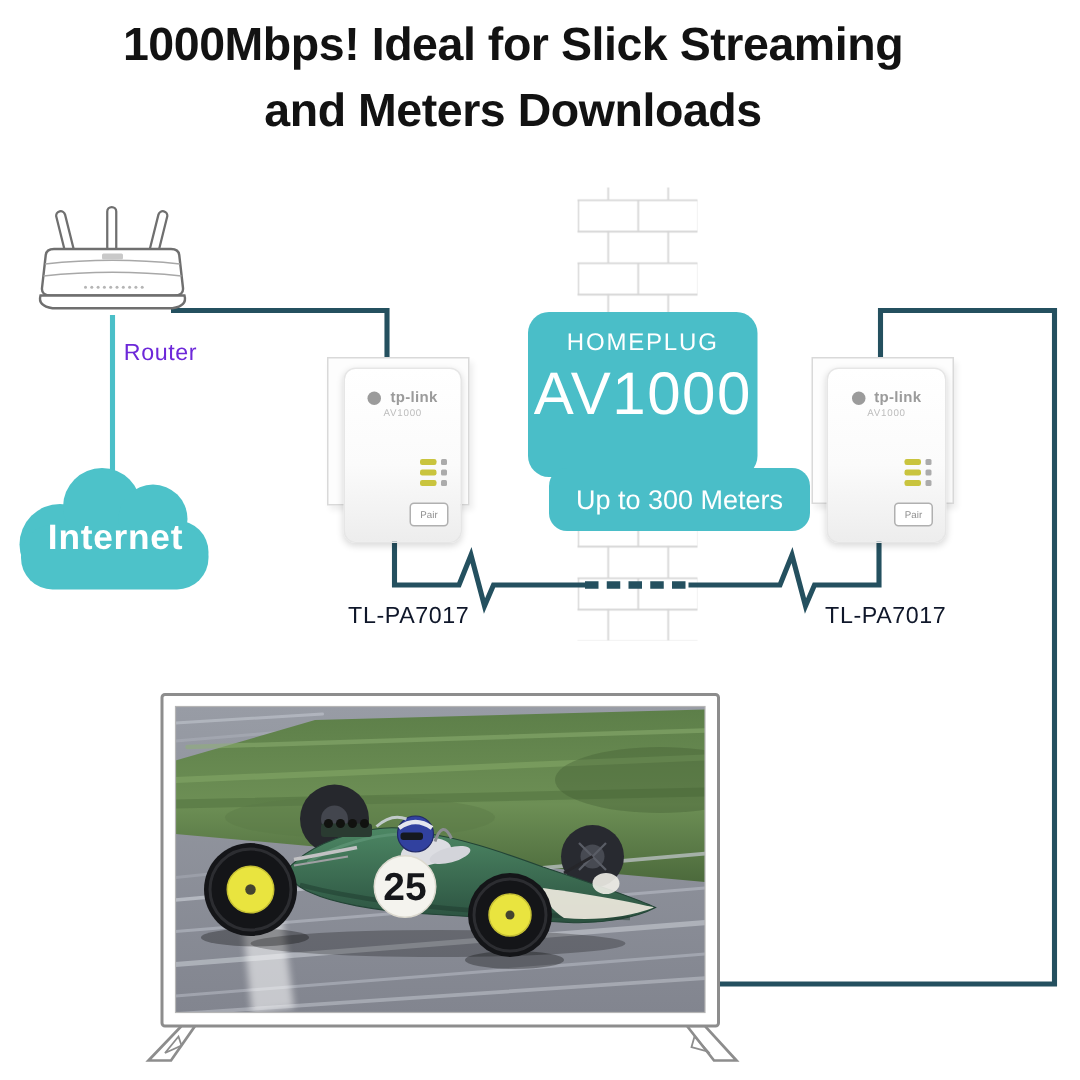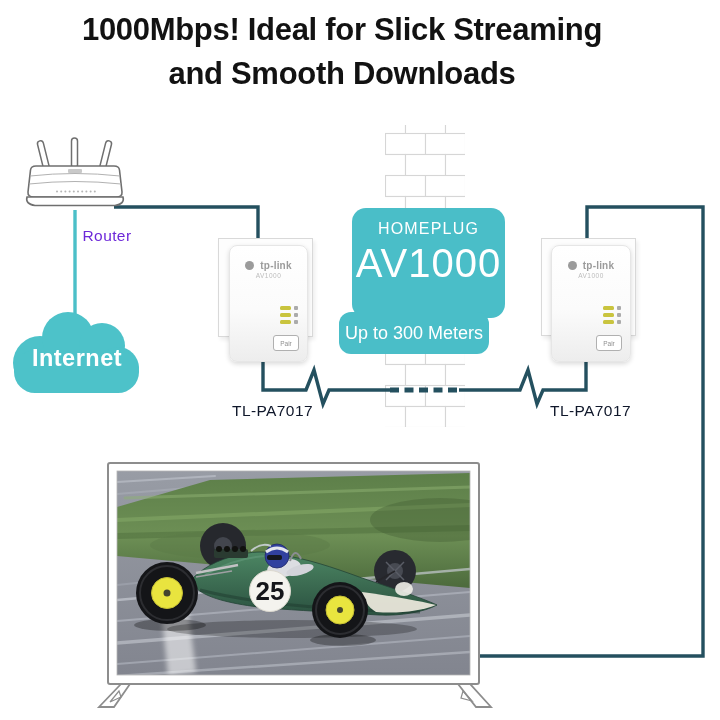--- a/index.html
+++ b/index.html
@@ -6,21 +6,21 @@
   #stage{position:relative;width:720px;height:720px;background:#fff;overflow:hidden;
          font-family:"Liberation Sans",sans-serif;}
   #diagram-svg{position:absolute;left:0;top:0;z-index:1;}
   .ov{position:absolute;z-index:2;}
   .title{left:0;top:8px;width:684px;text-align:center;font-weight:bold;
          font-size:31px;line-height:44px;color:#121212;letter-spacing:-0.3px;}
   .badge{background:#4ABEC8;color:#fff;text-align:center;z-index:3;}
   .badge-homeplug{left:352px;top:208px;width:153px;height:110px;border-radius:14px;}
   .hp-title{font-size:16px;letter-spacing:1.2px;margin-top:12px;}
   .hp-value{font-size:40px;letter-spacing:1px;margin-top:3px;}
-  .badge-range{left:339px;top:312px;width:150px;height:42px;border-radius:12px;
+  .badge-range{left:366px;top:312px;width:174px;height:42px;border-radius:12px;
                font-size:18px;line-height:42px;}
   .lbl{color:#0f172a;font-size:15.5px;text-align:center;letter-spacing:0.4px;}
   .lbl-router{left:59px;top:227px;width:96px;color:#6d28d9;}
   .lbl-pa-left{left:210px;top:402px;width:125px;}
   .lbl-pa-right{left:528px;top:402px;width:125px;}
   .plate{background:#fdfdfd;border:1.5px solid #d9d9d9;box-shadow:2px 3px 4px rgba(0,0,0,0.07);}
   .plate-left{left:218px;top:238px;width:93px;height:97px;}
   .plate-right{left:541px;top:238px;width:93px;height:96px;}
   .adapter{background:linear-gradient(180deg,#ffffff 0%,#fbfbfb 55%,#ededed 100%);
            border:1px solid #e6e6e6;border-radius:8px;box-shadow:0 2px 5px rgba(0,0,0,0.15);z-index:3;}
@@ -211,21 +211,21 @@
           <circle cx="340" cy="610" r="14" fill="#E9E43F" stroke="#c6c034" stroke-width="1"></circle>
           <circle cx="340" cy="610" r="3" fill="#44442f"></circle>
         </g>
       </g>
       <rect x="117" y="471" width="353" height="204" fill="none" stroke="#b5b5b5" stroke-width="0.8"></rect>
     </g>
   </svg>
 
   <div class="ov title">
     <div>1000Mbps! Ideal for Slick Streaming</div>
-    <div>and Smooth Downloads</div>
+    <div>and Meters Downloads</div>
   </div>
 
   <div class="ov lbl lbl-router">Router</div>
   <div class="ov lbl lbl-pa-left">TL-PA7017</div>
   <div class="ov lbl lbl-pa-right">TL-PA7017</div>
 
   <div class="ov badge badge-homeplug">
     <div class="hp-title">HOMEPLUG</div>
     <div class="hp-value">AV1000</div>
   </div>

